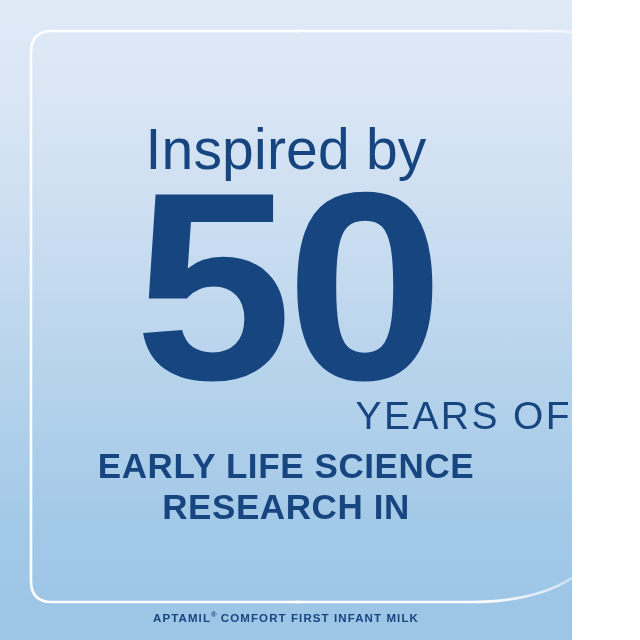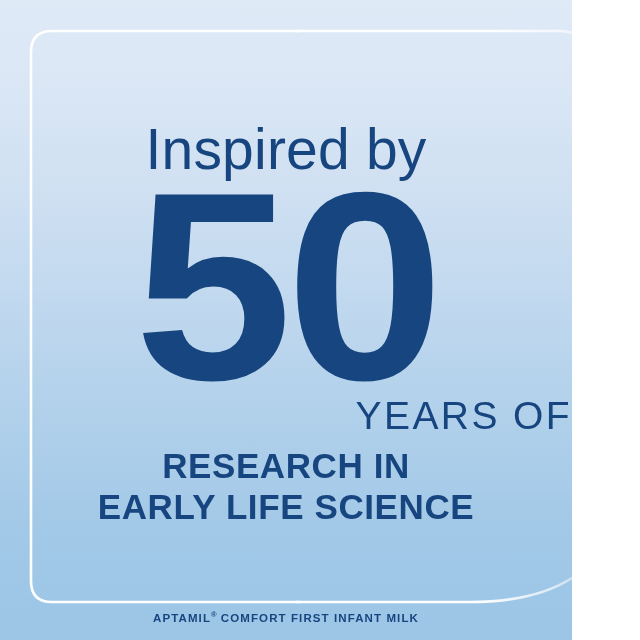--- a/index.html
+++ b/index.html
@@ -157,22 +157,22 @@
 
   <div class="content">
 
     <div class="inspired">Inspired by</div>
 
     <div class="bignum">50</div>
 
     <div class="years">YEARS OF</div>
 
     <div class="bold-lines">
+      <div>EARLY LIFE SCIENCE</div>
       <div>RESEARCH IN</div>
-      <div>EARLY LIFE SCIENCE</div>
     </div>
 
     <div class="footer-caption">
       <span>APTAMIL</span><sup>®</sup><span> COMFORT FIRST INFANT MILK</span>
     </div>
 
   </div>
 </div>
 
 </body></html>

